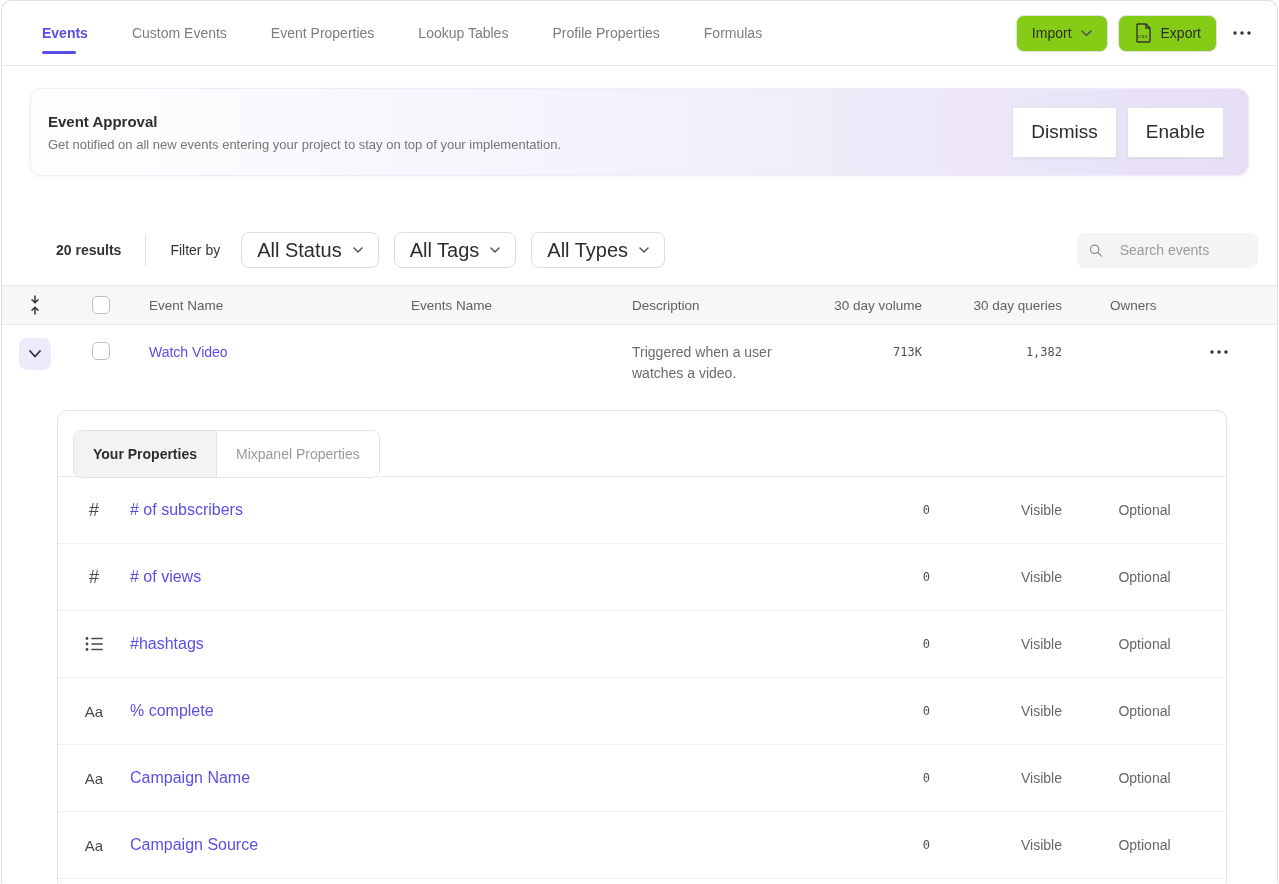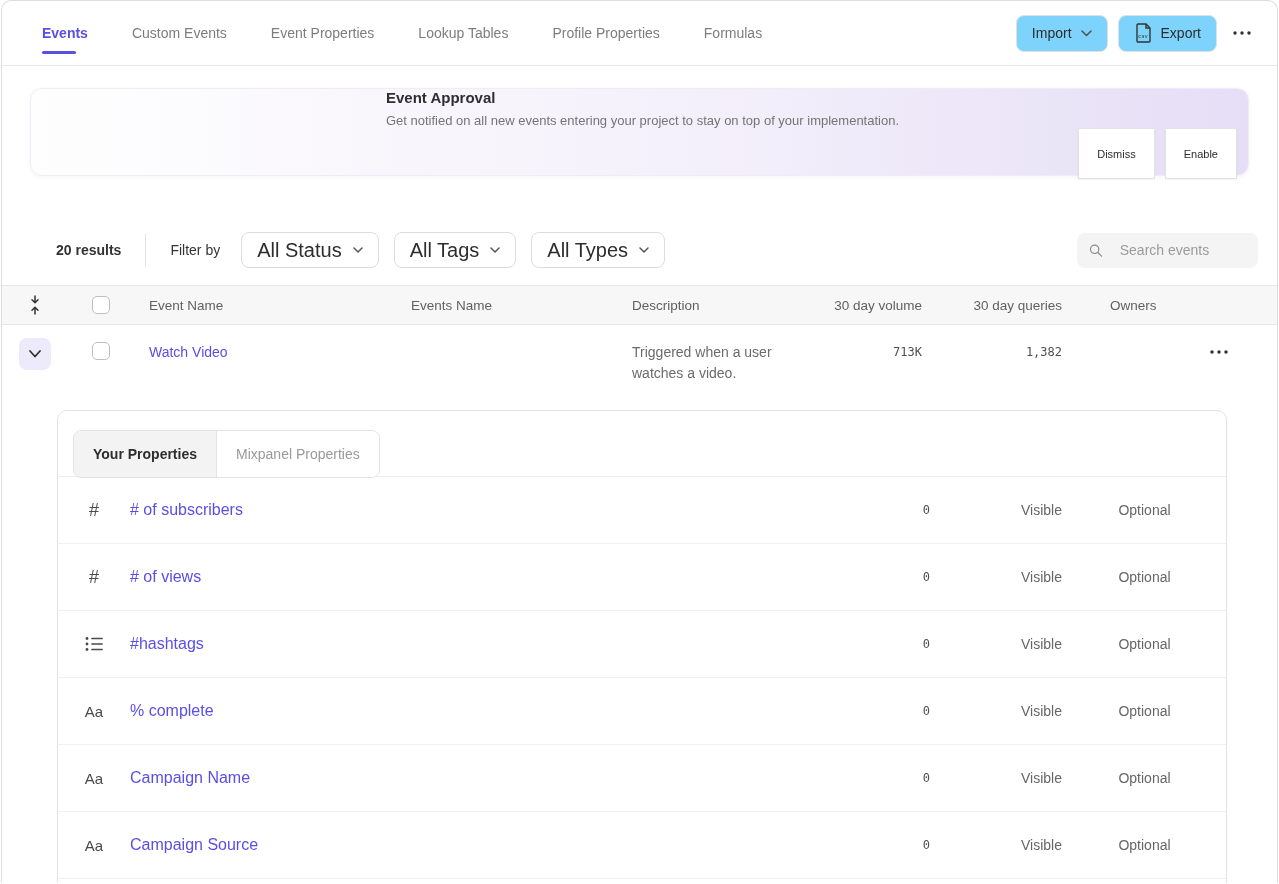--- a/index.html
+++ b/index.html
@@ -27,40 +27,40 @@
   }
   .tab.active { color: var(--accent, #5a4fe3); font-weight: 600; }
   .tab .underline {
     display: none; position: absolute; top: 50px; left: 0;
     width: 34px; height: 3px; border-radius: 2px; background: var(--accent, #5a4fe3);
   }
   .tab.active .underline { display: block; }
   .topnav-actions { margin-left: auto; display: flex; align-items: center; gap: 10px; }
   .btn {
     display: inline-flex; align-items: center; gap: 9px;
-    height: 37px; padding: 0 15px; background: #7dd3fc;
+    height: 37px; padding: 0 15px; background: #84cc16;
     border: 1px solid #e0e0e0; border-radius: 8px;
     font-family: inherit; font-size: 14px; font-weight: 500; color: #2d2d2d; cursor: pointer;
   }
   .icon-btn { border: none; background: none; padding: 6px; cursor: pointer; display: flex; align-items: center; }
 
   
   .banner {
     margin: 22px 28px 0 28px; height: 88px; border-radius: 12px;
     border: 1px solid #efecf7;
     background: linear-gradient(to right, #fefefe 0%, #f4f0fb 55%, var(--banner-gradient-end, #e5def6) 100%);
     box-shadow: 0 1px 4px rgba(40, 30, 80, 0.05);
-    display: flex; align-items: center; padding: 0 11px 0 17px; flex-direction: column;
+    display: flex; align-items: center; padding: 0 24px 0 17px;
   }
   .banner-title { font-size: 15px; font-weight: 700; color: #2f2f2f; margin-bottom: 7px; }
   .banner-desc { font-size: 13px; color: #757575; }
   .banner-actions { margin-left: auto; display: flex; gap: 10px; }
   .banner-btn {
     height: 51px; padding: 0 18px; background: #fff; border: 1px solid #e3e3e3;
-    border-radius: 0; font-family: inherit; font-size: 11px; font-weight: 500;
+    border-radius: 0; font-family: inherit; font-size: 19px; font-weight: 500;
     color: #2d2d2d; box-shadow: 0 1px 2px rgba(0,0,0,0.05); cursor: pointer;
   }
 
   
   .filter-row {
     margin-top: 56px; height: 36px; display: flex; align-items: center;
     padding: 0 19px 0 54px;
   }
   .results { font-weight: 600; color: #333; margin-right: 24px; }
   .vdiv { width: 1px; height: 32px; background: #e2e2e2; margin-right: 24px; }

